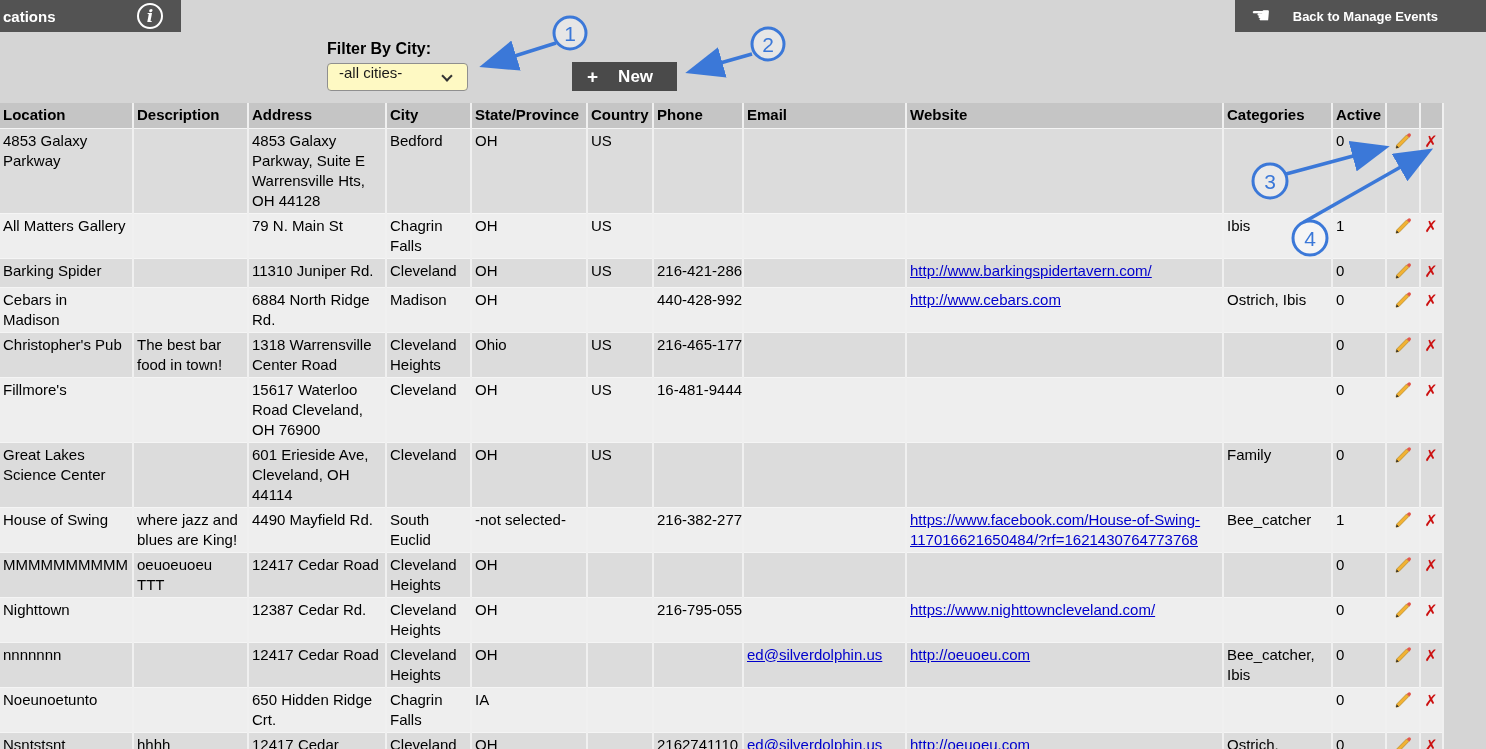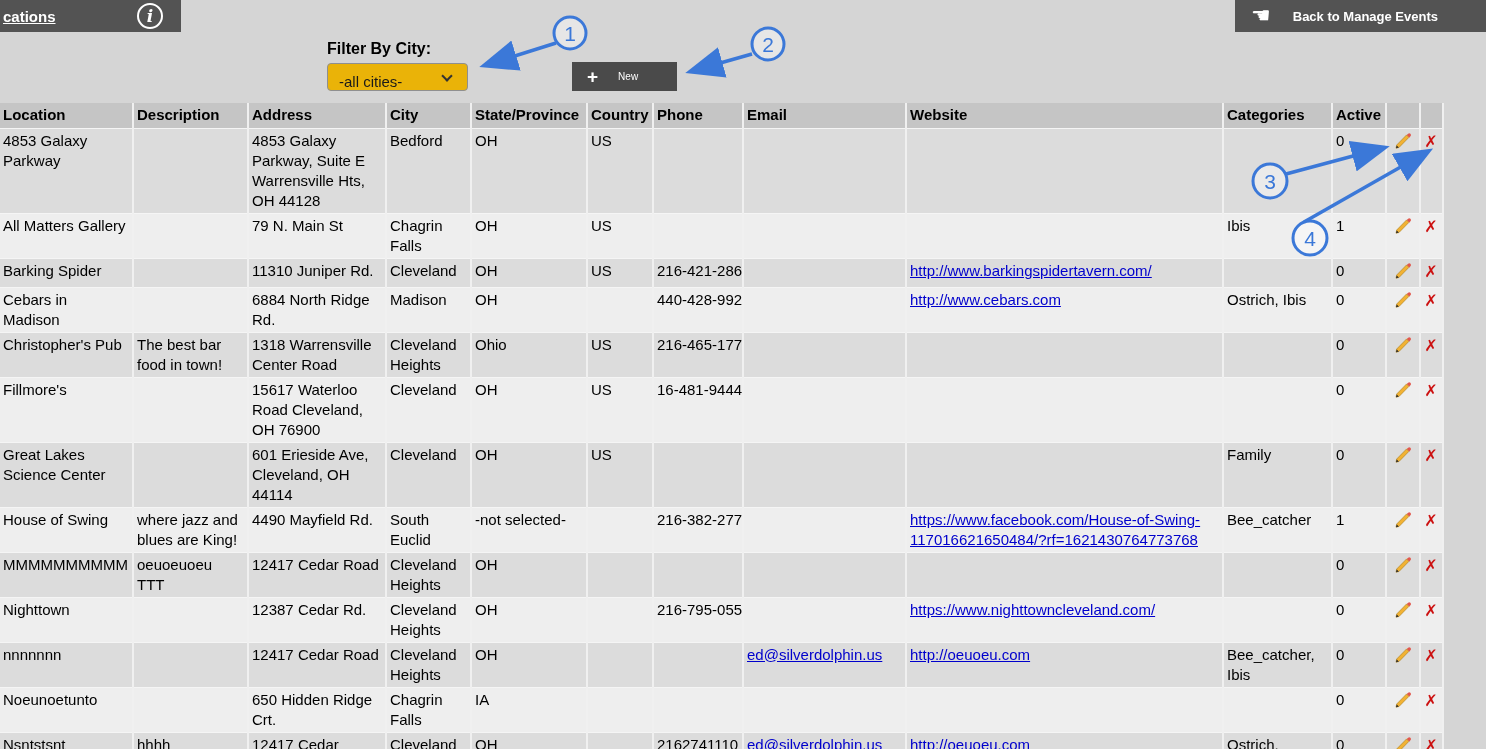--- a/index.html
+++ b/index.html
@@ -8,21 +8,21 @@
     position:relative;
     background:#d5d5d5;
     font-family:"Liberation Sans","DejaVu Sans",sans-serif;
     color:#000;
   }
 
   
   .topbar-left {
     position:absolute; left:0; top:0; width:181px; height:32px;
     background:#535353; color:#fff;
-    display:flex; align-items:center;text-decoration:underline;
+    display:flex; align-items:center;
   }
   .topbar-title { font-size:15px; font-weight:bold; padding-left:3px; white-space:nowrap; }
   .info-icon {
     position:absolute; left:137px; top:3px;
     width:26px; height:26px; border:2px solid #fff; border-radius:50%;
     display:flex; align-items:center; justify-content:center;
     font-family:"DejaVu Serif",serif; font-style:italic; font-weight:bold;
     font-size:17px; color:#fff; cursor:pointer;
   }
   .topbar-right {
@@ -30,36 +30,36 @@
     background:#535353; color:#fff;
     display:flex; align-items:center; cursor:pointer;
   }
   .hand-icon { font-size:22px; line-height:22px; margin-left:16px; color:#fff; }
   .back-label { font-size:13px; font-weight:bold; margin:0 auto; padding-right:26px; }
 
   
   .filter-label { position:absolute; left:327px; top:40px; font-size:16px; font-weight:bold; }
   .city-select {
     position:absolute; left:327px; top:63px; width:141px; height:28px;
-    background:#eab308; border:1px solid #8f8f8f; border-radius:4px;
-    display:flex; align-items:flex-end; font-size:15px; color:#1a1a1a;
+    background:#fef9c3; border:1px solid #8f8f8f; border-radius:4px;
+    display:flex; align-items:flex-start; font-size:15px; color:#1a1a1a;
     padding-left:11px; cursor:pointer;
   }
   .chevron {
     position:absolute; right:16px; top:8px; width:8px; height:8px;
     border-right:2px solid #333; border-bottom:2px solid #333;
     transform:rotate(45deg);
   }
   .new-button {
     position:absolute; left:572px; top:62px; width:105px; height:29px;
     background:#4a4a4a; color:#fff; display:flex; align-items:center;
     cursor:pointer;
   }
   .plus-icon { font-size:19px; font-weight:bold; margin-left:15px; }
-  .new-label { font-size:10px; font-weight:normal; margin-left:20px; }
+  .new-label { font-size:17px; font-weight:bold; margin-left:20px; }
 
   
   .table-wrap { position:absolute; left:0; top:103px; width:1443px; }
   table { border-collapse:collapse; table-layout:fixed; width:1443px; font-size:15px; }
   th, td {
     text-align:left; vertical-align:top;
     padding:2px 4px 2px 3px; line-height:20px;
     border-right:2px solid #f0f0f0; border-bottom:1px solid #f5f5f5;
     overflow:hidden;
   }

